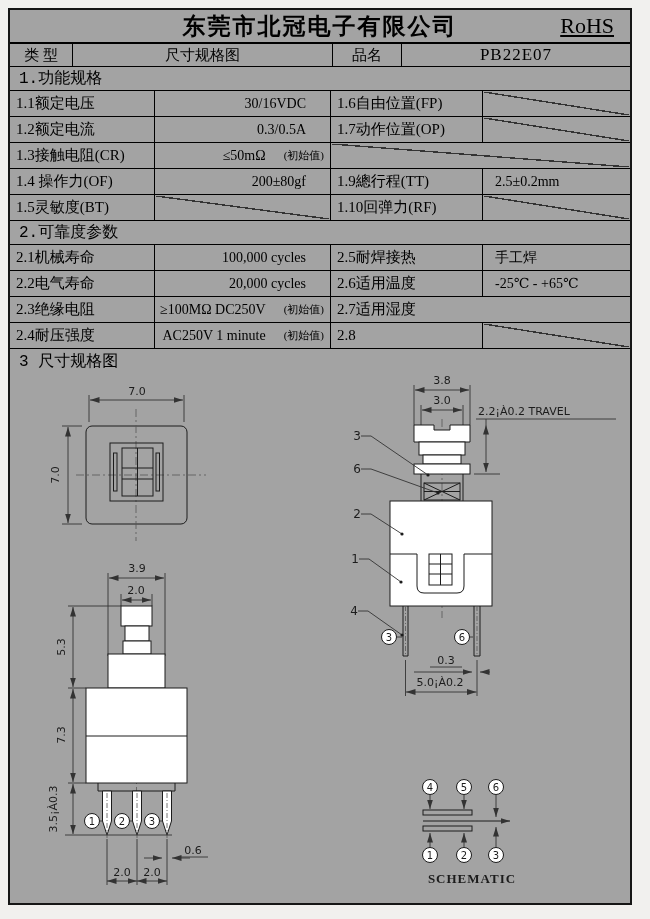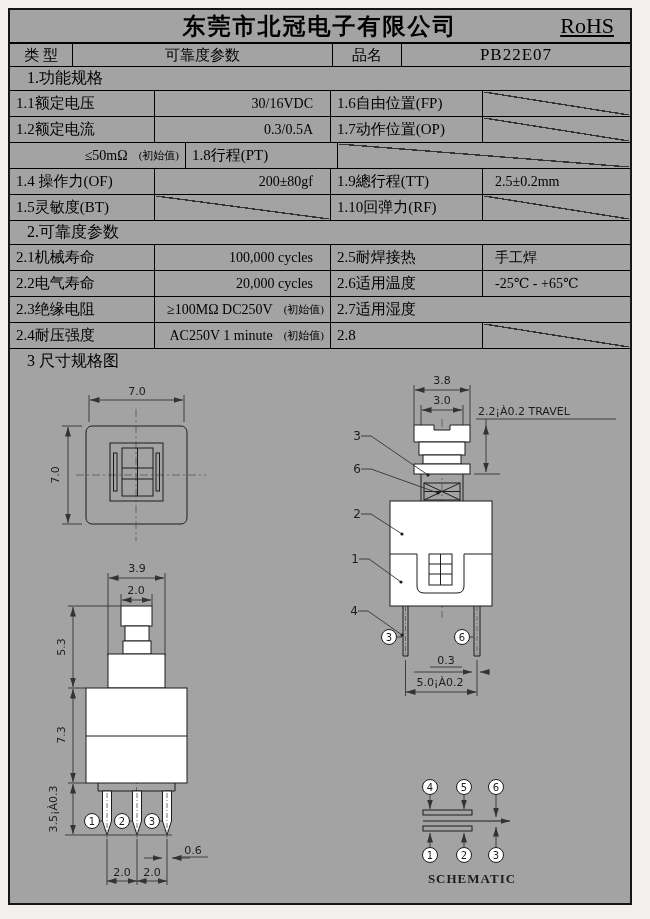--- a/index.html
+++ b/index.html
@@ -4,33 +4,33 @@
 <style>
   * { box-sizing: border-box; margin: 0; padding: 0; }
   html,body { width:650px; height:919px; }
   body { background:#f1f0ee; position:relative; font-family:"Liberation Serif","DejaVu Serif",serif; color:#000; }
   .page { position:absolute; left:8px; top:8px; width:624px; height:897px; background:#a3a3a3; border:2px solid #161616; }
   .row { display:flex; border-bottom:1px solid #000; }
   .h-header { height:34px; border-bottom:2px solid #000; position:relative; align-items:center; }
   .company { flex:1; text-align:center; font-size:23px; font-weight:bold; letter-spacing:2px; }
   .cert { position:absolute; right:16px; top:3px; font-size:22px;text-decoration:underline; }
   .h-type { height:23px; }
-  .h-sec { height:24px; font-size:16px; align-items:center; padding-left:17px; border-bottom:1px solid #000; display:flex; }
+  .h-sec { height:24px; font-size:16px; align-items:center; padding-left:9px; border-bottom:1px solid #000; display:flex;font-family:Liberation Mono, monospace; }
   .h-spec { height:26px; }
   .c { display:flex; align-items:center; padding:6px 6px; border-right:1px solid #000; white-space:nowrap; overflow:hidden; }
   .c:last-child { border-right:none; }
   .c1 { width:145px; font-size:15px;text-align:right; }
   .c2 { width:176px; font-size:14px;justify-content:flex-end; }
   .c3 { width:152px; font-size:15px; }
   .c4 { flex:1; font-size:14px; padding-left:12px; }
   .t1 { width:63px; justify-content:center; font-size:15px; }
   .t2 { width:260px; justify-content:center; font-size:15px; }
   .t3 { width:69px; justify-content:center; font-size:15px;text-align:right; }
   .t4 { flex:1; justify-content:center; font-size:17px; letter-spacing:1px; }
-  .note { font-size:11px; margin-left:11px; }
+  .note { font-size:11px; margin-left:18px; }
   .diag { position:relative; }
   .diag::after { content:""; position:absolute; left:1px; right:1px; top:1px; bottom:1px;
     background:linear-gradient(to top right, transparent calc(50% - 0.7px), #333 calc(50% - 0.7px), #333 calc(50% + 0.7px), transparent calc(50% + 0.7px)); }
   .svgwrap { position:absolute; left:0; top:363px; width:630px; height:526px; }
   svg .ol { stroke:#1c1c1c; fill:none; stroke-width:1; }
   svg .dm { stroke:#333; fill:none; stroke-width:0.9; }
   svg .cl { stroke:#555; fill:none; stroke-width:0.8; stroke-dasharray:8 3 2 3; }
   svg .pd { stroke:#555; fill:none; stroke-width:0.8; stroke-dasharray:5 2 1 2; }
   svg text { fill:#1c1c1c; font-family:"DejaVu Sans","Liberation Sans",sans-serif; font-size:11px; }
   svg text.big { font-size:12px; }
@@ -44,21 +44,21 @@
 
 <div class="page">
 
   <div class="row h-header">
     <div class="company">东莞市北冠电子有限公司</div>
     <div class="cert">RoHS</div>
   </div>
 
   <div class="row h-type">
     <div class="c t1">类 型</div>
-    <div class="c t2">可靠度参数</div>
+    <div class="c t2">尺寸规格图</div>
     <div class="c t3">品名</div>
     <div class="c t4">PB22E07</div>
   </div>
 
   <div class="h-sec">1.功能规格</div>
 
   <div class="row h-spec">
     <div class="c c1">1.1额定电压</div>
     <div class="c c2">
         <span>30/16VDC</span>
@@ -74,25 +74,25 @@
     <div class="c c2">
         <span>0.3/0.5A</span>
         <span class="note"></span>
       </div>
     <div class="c c3">1.7动作位置(OP)</div>
     <div class="c c4 diag">
         <span></span>
       </div>
   </div>
   <div class="row h-spec">
+    <div class="c c1">1.3接触电阻(CR)</div>
     <div class="c c2">
         <span>≤50mΩ</span>
         <span class="note">(初始值)</span>
       </div>
-    <div class="c c3">1.8行程(PT)</div>
     <div class="c c4 diag">
         <span></span>
       </div>
   </div>
   <div class="row h-spec">
     <div class="c c1">1.4 操作力(OF)</div>
     <div class="c c2">
         <span>200±80gf</span>
         <span class="note"></span>
       </div>

